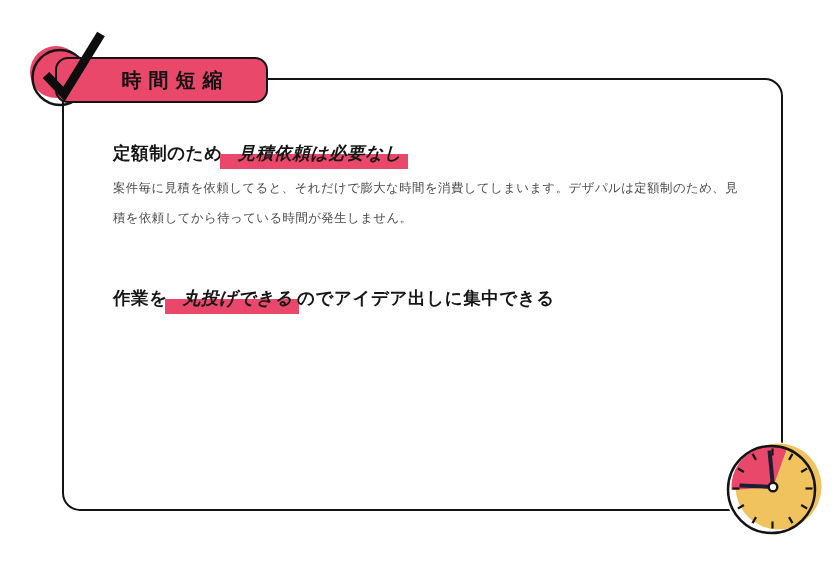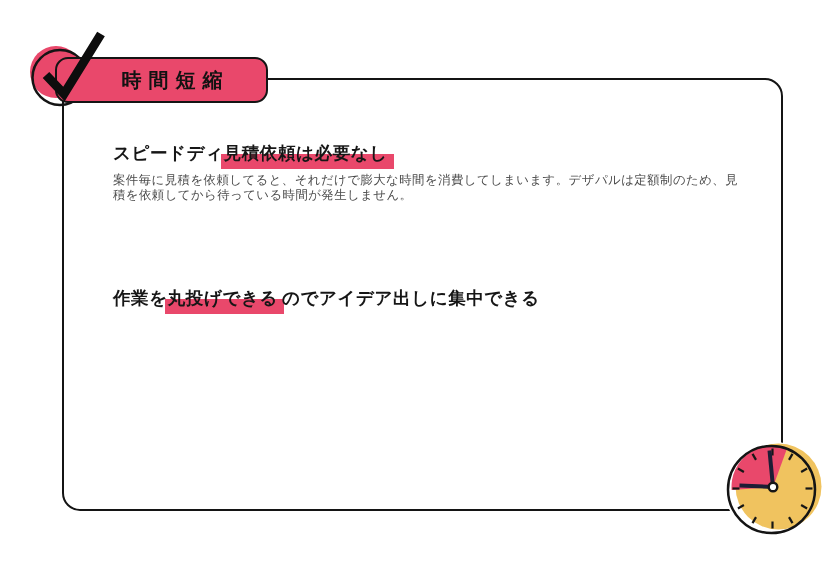--- a/index.html
+++ b/index.html
@@ -46,26 +46,26 @@
   }
   .sec h3{
     font-size:17.5px;font-weight:700;color:#161616;letter-spacing:0.6px;
     line-height:26px;white-space:nowrap;
   }
   .hl{
     background-image:linear-gradient(var(--accent-pink),var(--accent-pink));
     background-repeat:no-repeat;
     background-size:100% 15px;
     background-position:0 100%;
-    padding:0 6px 6px 3px;margin-left:-3px;margin-right:-2px;
+    padding:0 6px 6px 18px;margin-left:-3px;margin-right:-2px;font-style:italic;
   }
   .sec p{
     margin-top:7px;
     font-size:12.4px;color:var(--body-text);letter-spacing:0.45px;
-    line-height:15px;text-align:justify;
+    line-height:30px;text-align:justify;
   }
   .sec-1{top:140px;}
   .sec-2{top:242px;margin-top:43px;}
   .sec-3{top:360px;}
   
   .clock{
     position:absolute;left:722px;top:432px;width:110px;height:110px;z-index:5;
   }
 </style>
 </head>
@@ -82,21 +82,21 @@
 
   <div class="badge">
     <span>時間短縮</span>
   </div>
 
   <svg class="check-mark" viewBox="0 0 90 90" aria-hidden="true">
     <polyline points="20,49 38,68 75,8" fill="none" stroke="#0d0d0d" stroke-width="9" stroke-linecap="butt" stroke-linejoin="miter"></polyline>
   </svg>
 
   <section class="sec sec-1">
-    <h3><span>スピードディ</span><span class="hl">見積依頼は必要なし</span><span></span></h3>
+    <h3><span>定額制のため</span><span class="hl">見積依頼は必要なし</span><span></span></h3>
     <p>案件毎に見積を依頼してると、それだけで膨大な時間を消費してしまいます。デザパルは定額制のため、見積を依頼してから待っている時間が発生しません。</p>
   </section>
 
   <section class="sec sec-2">
     <h3><span>作業を</span><span class="hl">丸投げできる</span><span>のでアイデア出しに集中できる</span></h3>
   </section>
 
   <section class="sec sec-3">
   </section>
 

